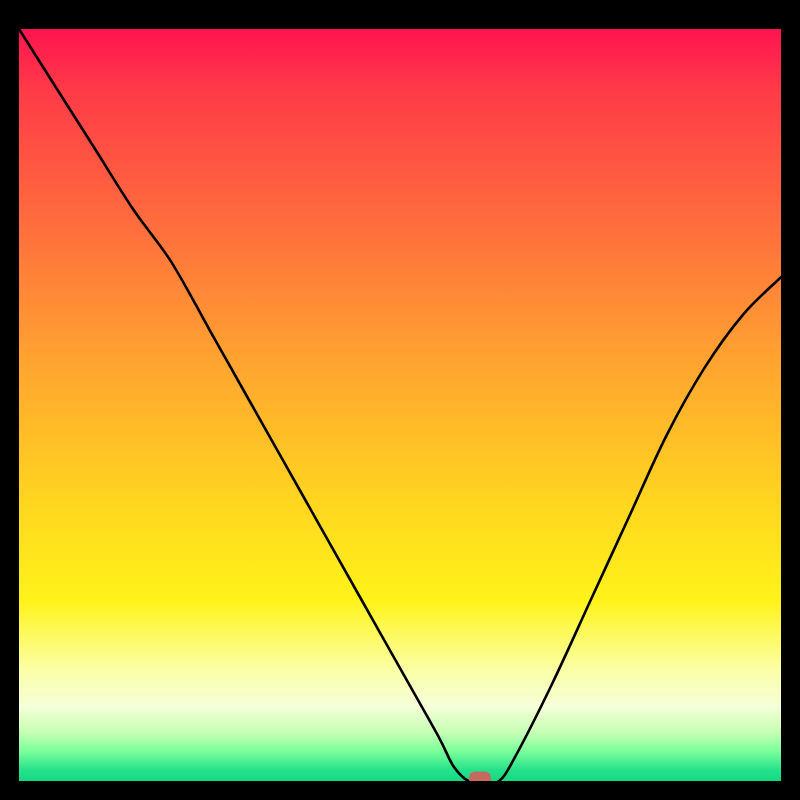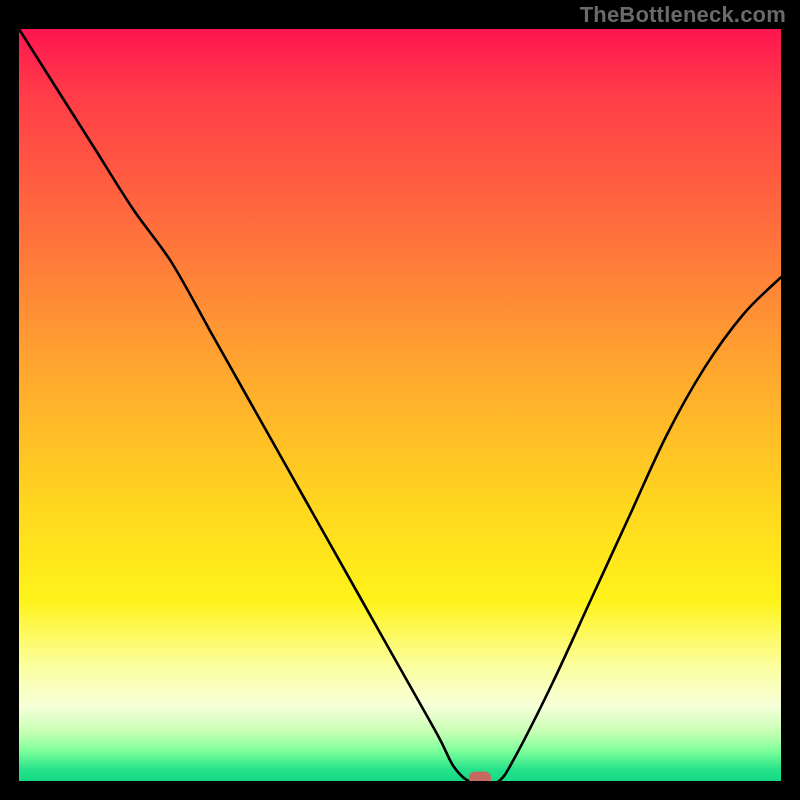--- a/index.html
+++ b/index.html
@@ -65,21 +65,20 @@
     border-radius: 6px;
     background: #c66a60;
     transform: translate(-50%, -50%);
   }
 </style>
 </head>
 <body>
 
 <div class="frame">
 
-  <div class="watermark">TheBottleneck.com</div>
 
   <div class="plot-area">
     <div class="gradient"></div>
 
     <svg class="curve" viewBox="0 0 762 752" preserveAspectRatio="none">
       <path d="M 0.0 0.0 C 6.4 10.0, 25.4 40.1, 38.1 60.2 C 50.8 80.2, 63.5 100.3, 76.2 120.3 C 88.9 140.4, 101.6 161.7, 114.3 180.5 C 127.0 199.3, 139.7 213.1, 152.4 233.1 C 165.1 253.2, 177.8 278.2, 190.5 300.8 C 203.2 323.4, 215.9 345.9, 228.6 368.5 C 241.3 391.0, 254.0 413.6, 266.7 436.2 C 279.4 458.7, 292.1 481.3, 304.8 503.8 C 317.5 526.4, 330.2 549.0, 342.9 571.5 C 355.6 594.1, 368.3 616.6, 381.0 639.2 C 393.7 661.8, 410.2 690.6, 419.1 706.9 C 428.0 723.2, 429.3 729.4, 434.3 737.0 C 439.4 744.5, 444.5 749.5, 449.6 752.0 C 454.7 754.5, 459.7 752.0, 464.8 752.0 C 469.9 752.0, 475.0 755.8, 480.1 752.0 C 485.1 748.2, 486.4 745.7, 495.3 729.4 C 504.2 713.1, 520.7 680.6, 533.4 654.2 C 546.1 627.9, 558.8 599.1, 571.5 571.5 C 584.2 543.9, 596.9 516.4, 609.6 488.8 C 622.3 461.2, 635.0 431.1, 647.7 406.1 C 660.4 381.0, 673.1 358.5, 685.8 338.4 C 698.5 318.3, 711.2 300.8, 723.9 285.8 C 736.6 270.7, 755.6 254.4, 762.0 248.2" fill="none" stroke="#000" stroke-width="2.6" stroke-linecap="round" stroke-linejoin="round"></path>
     </svg>
 
     <div class="marker" style="left: 461.01px; top: 749px;"></div>
   </div>

